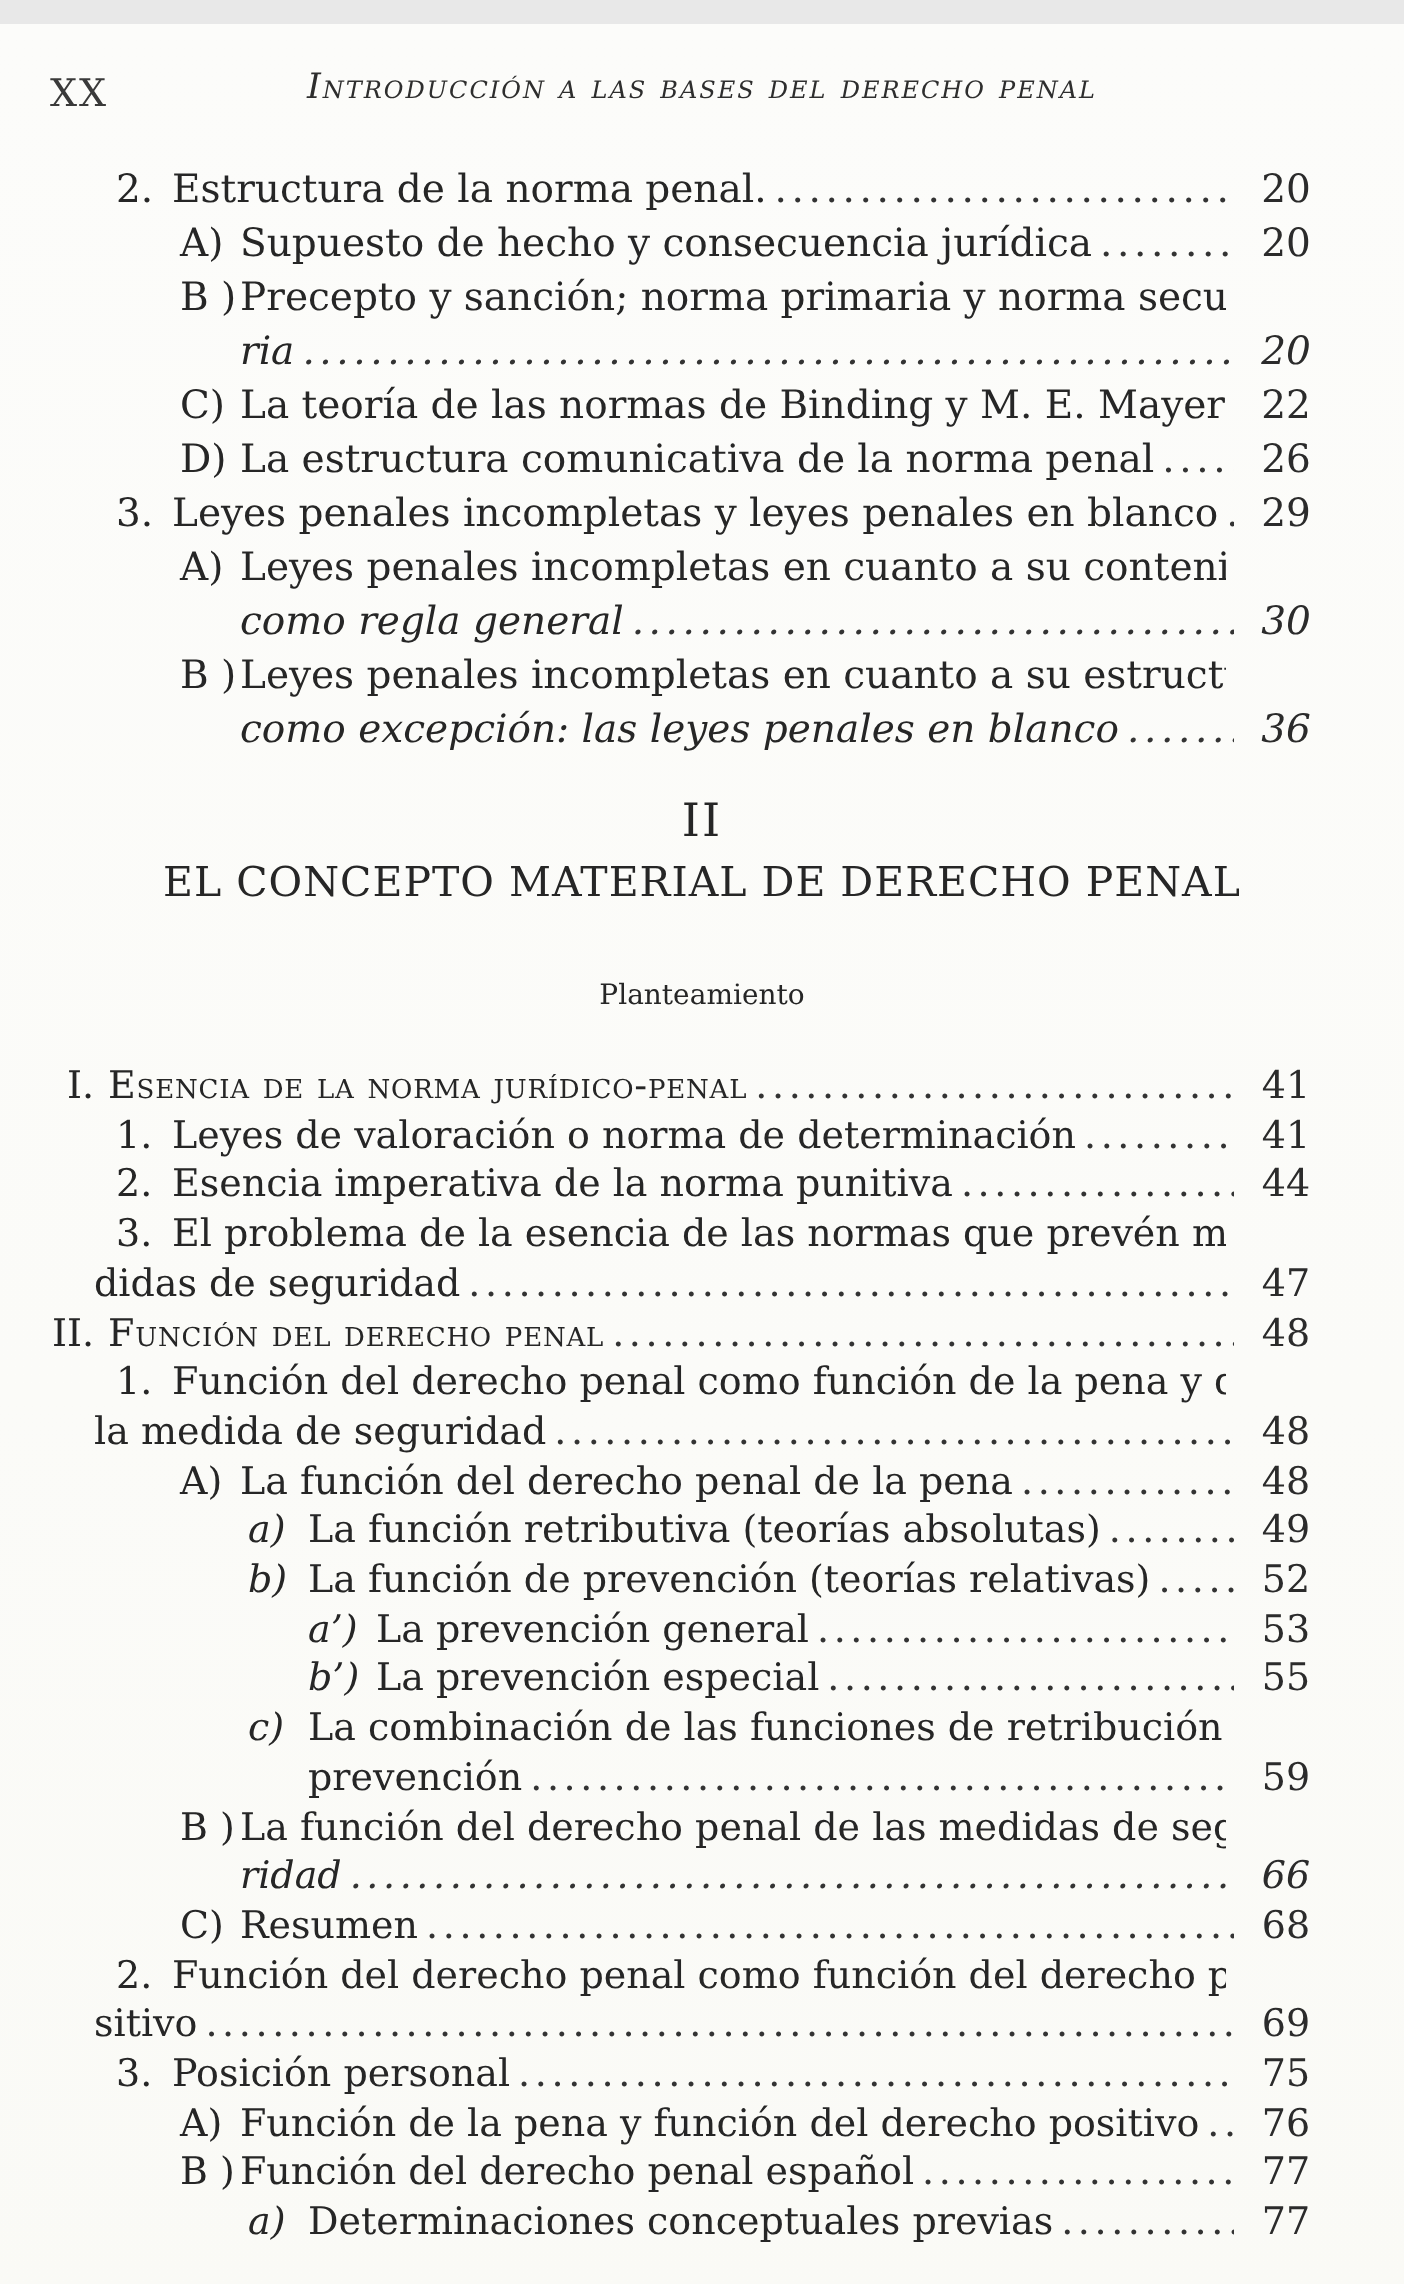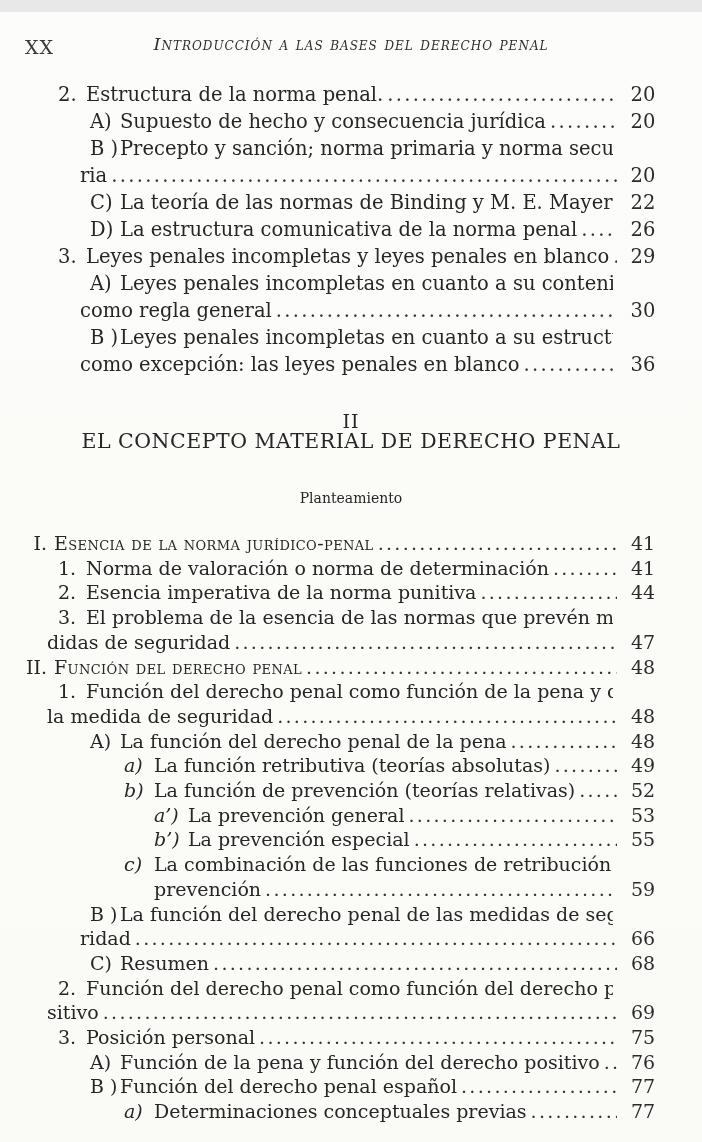--- a/index.html
+++ b/index.html
@@ -41,25 +41,25 @@
   }
   .dots.nodots::after{content:"";}
   .pg{flex:0 0 46px;text-align:center;color:#2b2b2b;}
   
   .ind-roman{padding-left:8px;}   .ind-roman .num{width:46px;text-align:right;padding-right:7px;}
   .ind-n1{padding-left:58px;}     .ind-n1 .num{width:28px;}
   .ind-A{padding-left:90px;}      .ind-A .num{width:30px;}
   .ind-a{padding-left:124px;}     .ind-a .num{width:30px;}
   .ind-ap{padding-left:154px;}    .ind-ap .num{width:34px;}
   .ind-contN{padding-left:47px;}
-  .ind-contA{padding-left:80px;}
+  .ind-contA{padding-left:120px;font-style:italic;}
   .ind-conta{padding-left:154px;}
   
   .heading{position:absolute;left:0;right:0;text-align:center;}
-  .numeral{top:398px;font-size:19px;letter-spacing:1px;text-align:center;}
+  .numeral{top:386px;font-size:23px;letter-spacing:1px;text-align:center;}
   .chapter-title{top:417px;font-size:20.5px;letter-spacing:0.5px;}
   .subtitle{top:478px;font-size:14px;}
 </style>
 </head>
 <body>
 
 <div class="sheet">
 
   <div class="header">
     <span class="folio">XX</span>
@@ -152,21 +152,21 @@
   <div class="toc toc2">
   <div class="row ind-roman">
     <span class="num">I.</span>
     <span class="txt sc">Esencia de la norma jurídico-penal</span>
     <span class="dots"></span>
     <span class="pg">41</span>
   </div>
 
   <div class="row ind-n1">
     <span class="num">1.</span>
-    <span class="txt">Norma de valoración o norma de determinación</span>
+    <span class="txt">Leyes de valoración o norma de determinación</span>
     <span class="dots"></span>
     <span class="pg">41</span>
   </div>
 
   <div class="row ind-n1">
     <span class="num">2.</span>
     <span class="txt">Esencia imperativa de la norma punitiva</span>
     <span class="dots"></span>
     <span class="pg">44</span>
   </div>

